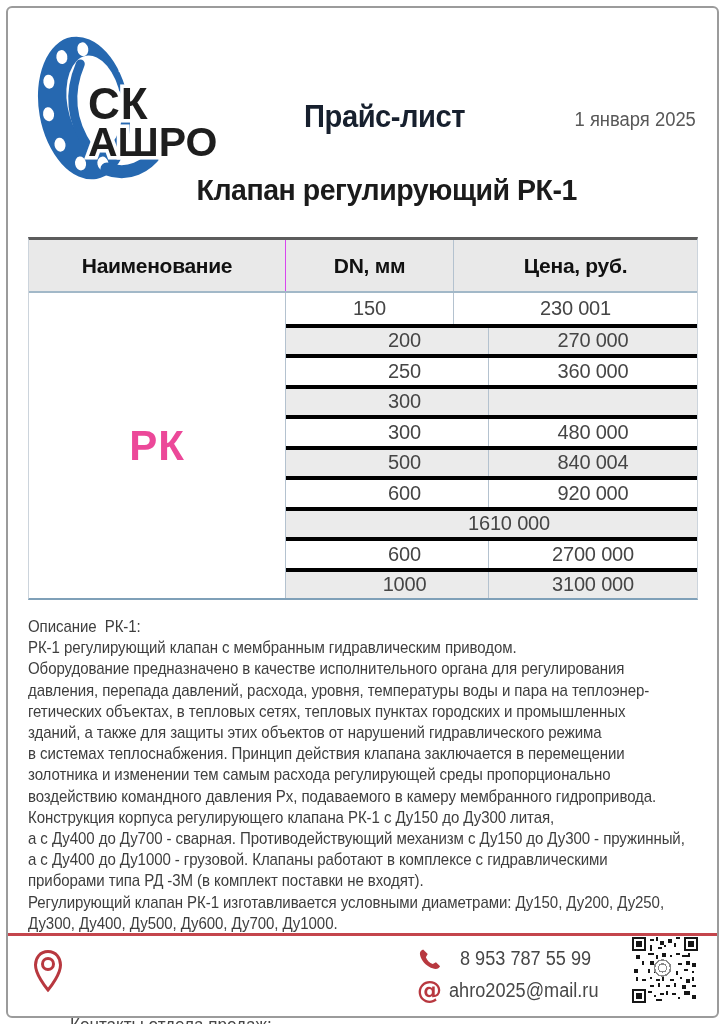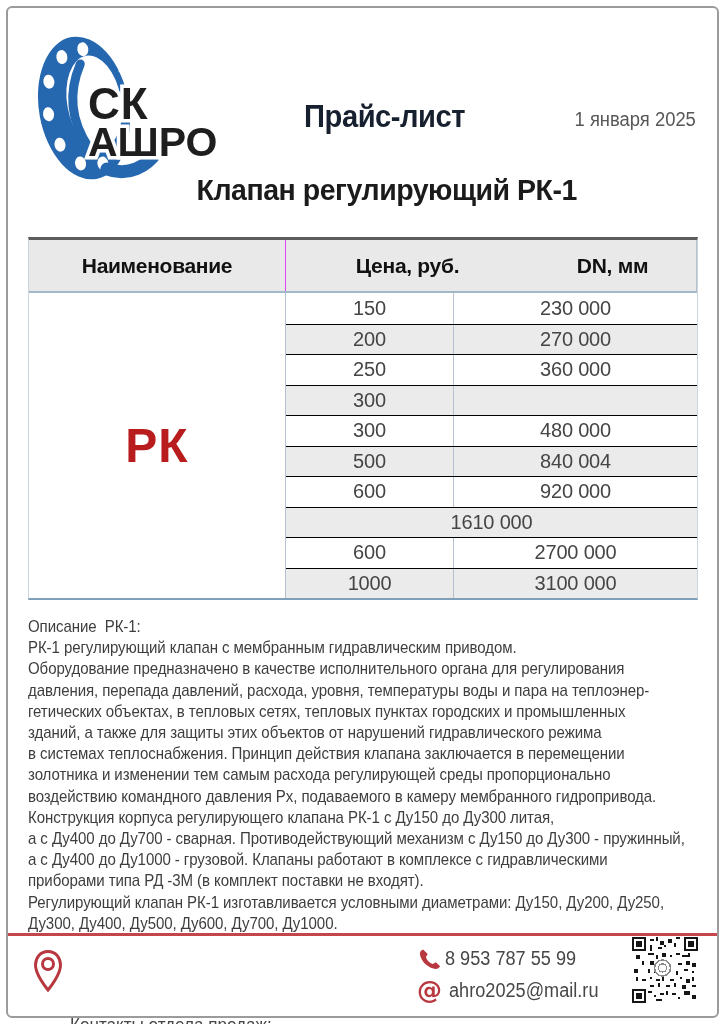--- a/index.html
+++ b/index.html
@@ -22,43 +22,43 @@
                border-top:3px solid #5c5c5c;border-bottom:2px solid #7fa0b8;
                border-left:1px solid #ccd4dc;border-right:1px solid #ccd4dc;box-sizing:border-box;}
   .thead{display:flex;height:51px;background:#e9e9e9;border-bottom:2px solid #a2b8c8;}
   .th{display:flex;align-items:center;justify-content:center;font-weight:bold;font-size:21px;
       color:#111;letter-spacing:-0.3px;box-sizing:border-box;}
   .th-name{width:257px;border-right:1px solid #d946ef;}
   .th-dn{width:168px;border-right:1px solid #b4c2cf;}
   .th-price{flex:1;}
   .tbody{display:flex;}
   .name-cell{width:257px;border-right:1px solid #b4c2cf;display:flex;align-items:center;
-             justify-content:center;font-size:48px;font-weight:bold;color:#b91c1c;
+             justify-content:center;font-size:42px;font-weight:bold;color:#ec4899;
              letter-spacing:1px;box-sizing:border-box;background:#fff;}
   .rows{flex:1;display:flex;flex-direction:column;}
   .drow{display:flex;height:30.5px;box-sizing:border-box;}
-  .drow + .drow{border-top:1px solid #000000;}
+  .drow + .drow{border-top:4px solid #000000;padding-left:35px;}
   .drow:nth-child(even){background:#ebebeb;}
   .cell{display:flex;align-items:center;justify-content:center;font-size:20px;color:#454545;
         letter-spacing:-0.2px;box-sizing:border-box;}
   .cell-dn{width:168px;border-right:1px solid #b4c2cf;}
   .cell-price{flex:1;}
 
   
   .description{position:absolute;left:28px;top:616px;width:760px;
                transform:scaleX(0.885);transform-origin:left top;
                font-size:17px;line-height:21.2px;color:#3e3e3e;letter-spacing:-0.1px;}
   .description div{white-space:pre;}
 
   
   .footer-line{position:absolute;left:8px;right:9px;top:933px;height:3px;background:#c4454c;}
   .pin-icon{position:absolute;left:33px;top:949px;width:30px;height:44px;}
   .contacts-text{position:absolute;left:70px;top:947px;transform:scaleX(0.9);transform-origin:left top;
                  font-size:19px;color:#474747;line-height:31px;white-space:pre;}
-  .phone-row{position:absolute;left:419px;top:947px;display:flex;align-items:center;gap:4px;}
+  .phone-row{position:absolute;left:419px;top:947px;display:flex;align-items:center;gap:19px;}
   .email-row{position:absolute;left:417px;top:979px;display:flex;align-items:center;gap:7px;}
   .contact-value{font-size:19.5px;color:#474747;transform:scaleX(0.93);transform-origin:left center;white-space:pre;}
   .phone-icon{width:22px;height:22px;}
   .at-icon{font-size:25px;font-weight:bold;color:#b8383f;line-height:22px;font-family:"DejaVu Sans",sans-serif;}
   .qr{position:absolute;left:631px;top:937px;width:67px;height:66px;}
 </style>
 </head>
 <body>
 
 <div class="canvas">
@@ -83,29 +83,29 @@
     <text x="52" y="132" font-size="41" font-weight="bold" letter-spacing="0" fill="#1e1e1e" stroke="#ffffff" stroke-width="7" paint-order="stroke">АШРО</text>
   </svg>
 
   <div class="doc-title">Прайс-лист</div>
   <div class="doc-date">1 января 2025</div>
   <div class="product-title">Клапан регулирующий РК-1</div>
 
   <div class="price-table">
     <div class="thead">
       <div class="th th-name">Наименование</div>
+      <div class="th th-dn">DN, мм</div>
       <div class="th th-price">Цена, руб.</div>
-      <div class="th th-dn">DN, мм</div>
     </div>
     <div class="tbody">
       <div class="name-cell">РК</div>
       <div class="rows">
         <div class="drow">
             <div class="cell cell-dn">150</div>
-            <div class="cell cell-price">230 000</div>
+            <div class="cell cell-price">230 001</div>
           </div>
         <div class="drow">
             <div class="cell cell-dn">200</div>
             <div class="cell cell-price">270 000</div>
           </div>
         <div class="drow">
             <div class="cell cell-dn">250</div>
             <div class="cell cell-price">360 000</div>
           </div>
         <div class="drow">

